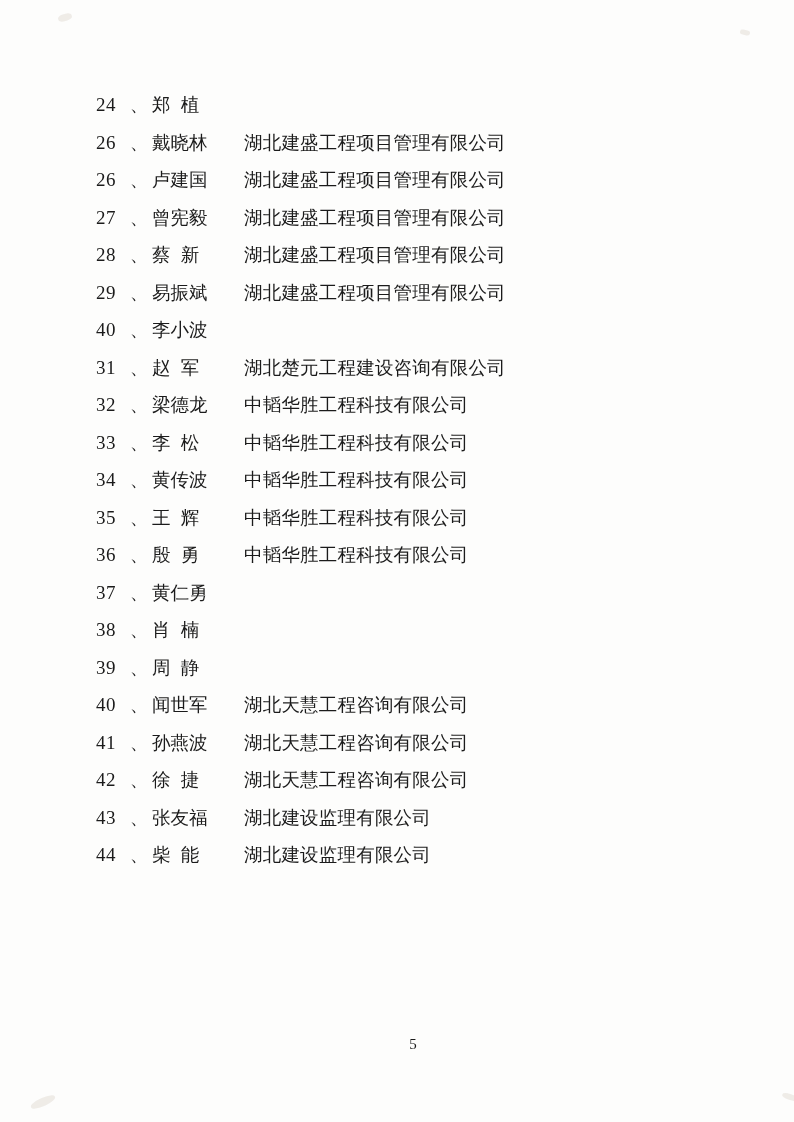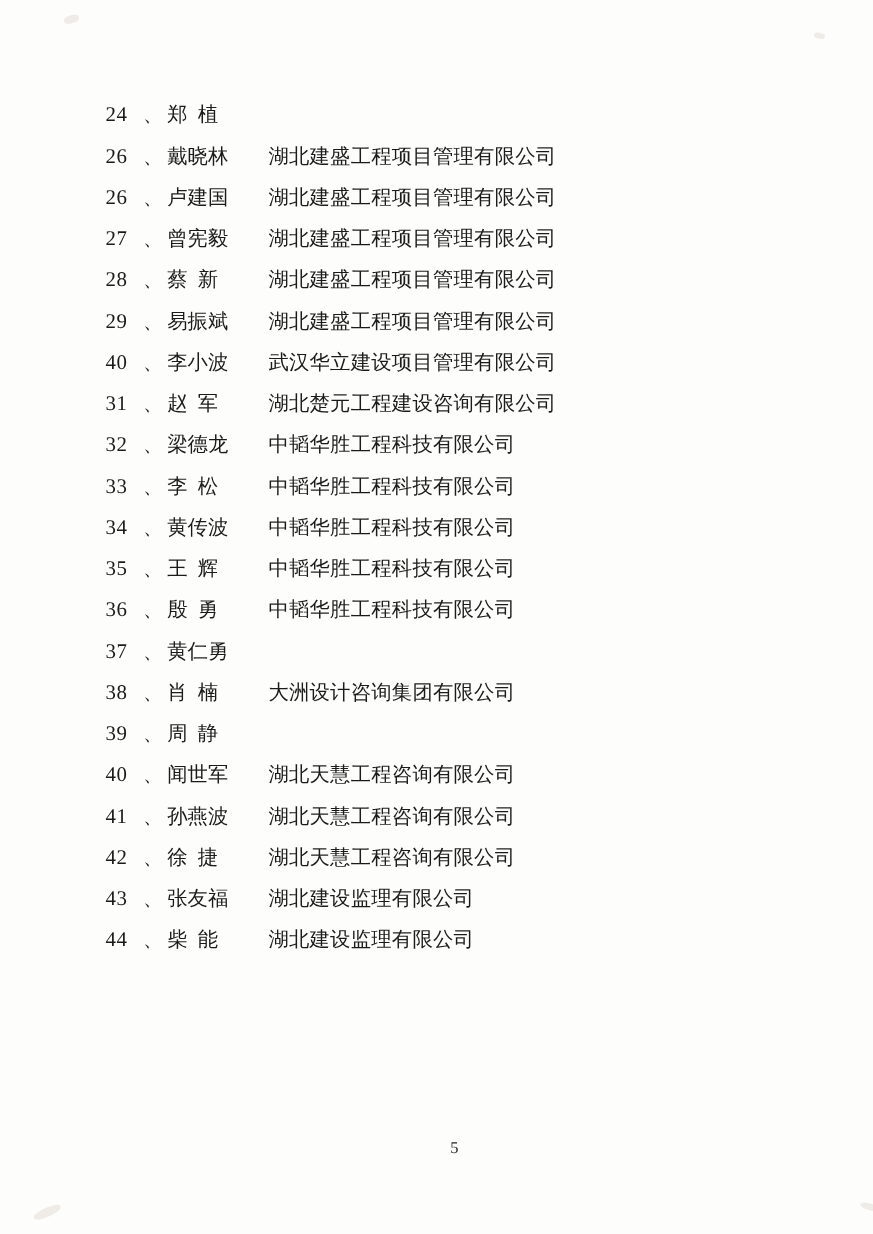--- a/index.html
+++ b/index.html
@@ -78,21 +78,21 @@
     text-align: left;
     white-space: pre;
   }
   .entry .sep {
     font-family: "DejaVu Sans", sans-serif;
     font-size: 18px;
     width: 22px;
     text-align: left;
   }
   .entry .nm {
-    font-family: Liberation Serif, serif;
+    font-family: Liberation Sans, sans-serif;
     font-size: 18.5px;
     width: 92px;
     white-space: pre;
     letter-spacing: 0px;
   }
   .entry .org {
     font-family: "DejaVu Sans", sans-serif;
     font-size: 18.5px;
     white-space: pre;
     letter-spacing: .2px;
@@ -152,21 +152,20 @@
       <div class="entry">
         <span class="idx">29</span>
         <span class="sep">、</span>
         <span class="nm">易振斌</span>
         <span class="org">湖北建盛工程项目管理有限公司</span>
       </div>
       <div class="entry">
         <span class="idx">40</span>
         <span class="sep">、</span>
         <span class="nm">李小波</span>
-        <span class="org">武汉华立建设项目管理有限公司</span>
       </div>
       <div class="entry">
         <span class="idx">31</span>
         <span class="sep">、</span>
         <span class="nm">赵  军</span>
         <span class="org">湖北楚元工程建设咨询有限公司</span>
       </div>
       <div class="entry">
         <span class="idx">32</span>
         <span class="sep">、</span>
@@ -199,21 +198,20 @@
       </div>
       <div class="entry">
         <span class="idx">37</span>
         <span class="sep">、</span>
         <span class="nm">黄仁勇</span>
       </div>
       <div class="entry">
         <span class="idx">38</span>
         <span class="sep">、</span>
         <span class="nm">肖  楠</span>
-        <span class="org">大洲设计咨询集团有限公司</span>
       </div>
       <div class="entry">
         <span class="idx">39</span>
         <span class="sep">、</span>
         <span class="nm">周  静</span>
       </div>
       <div class="entry">
         <span class="idx">40</span>
         <span class="sep">、</span>
         <span class="nm">闻世军</span>

